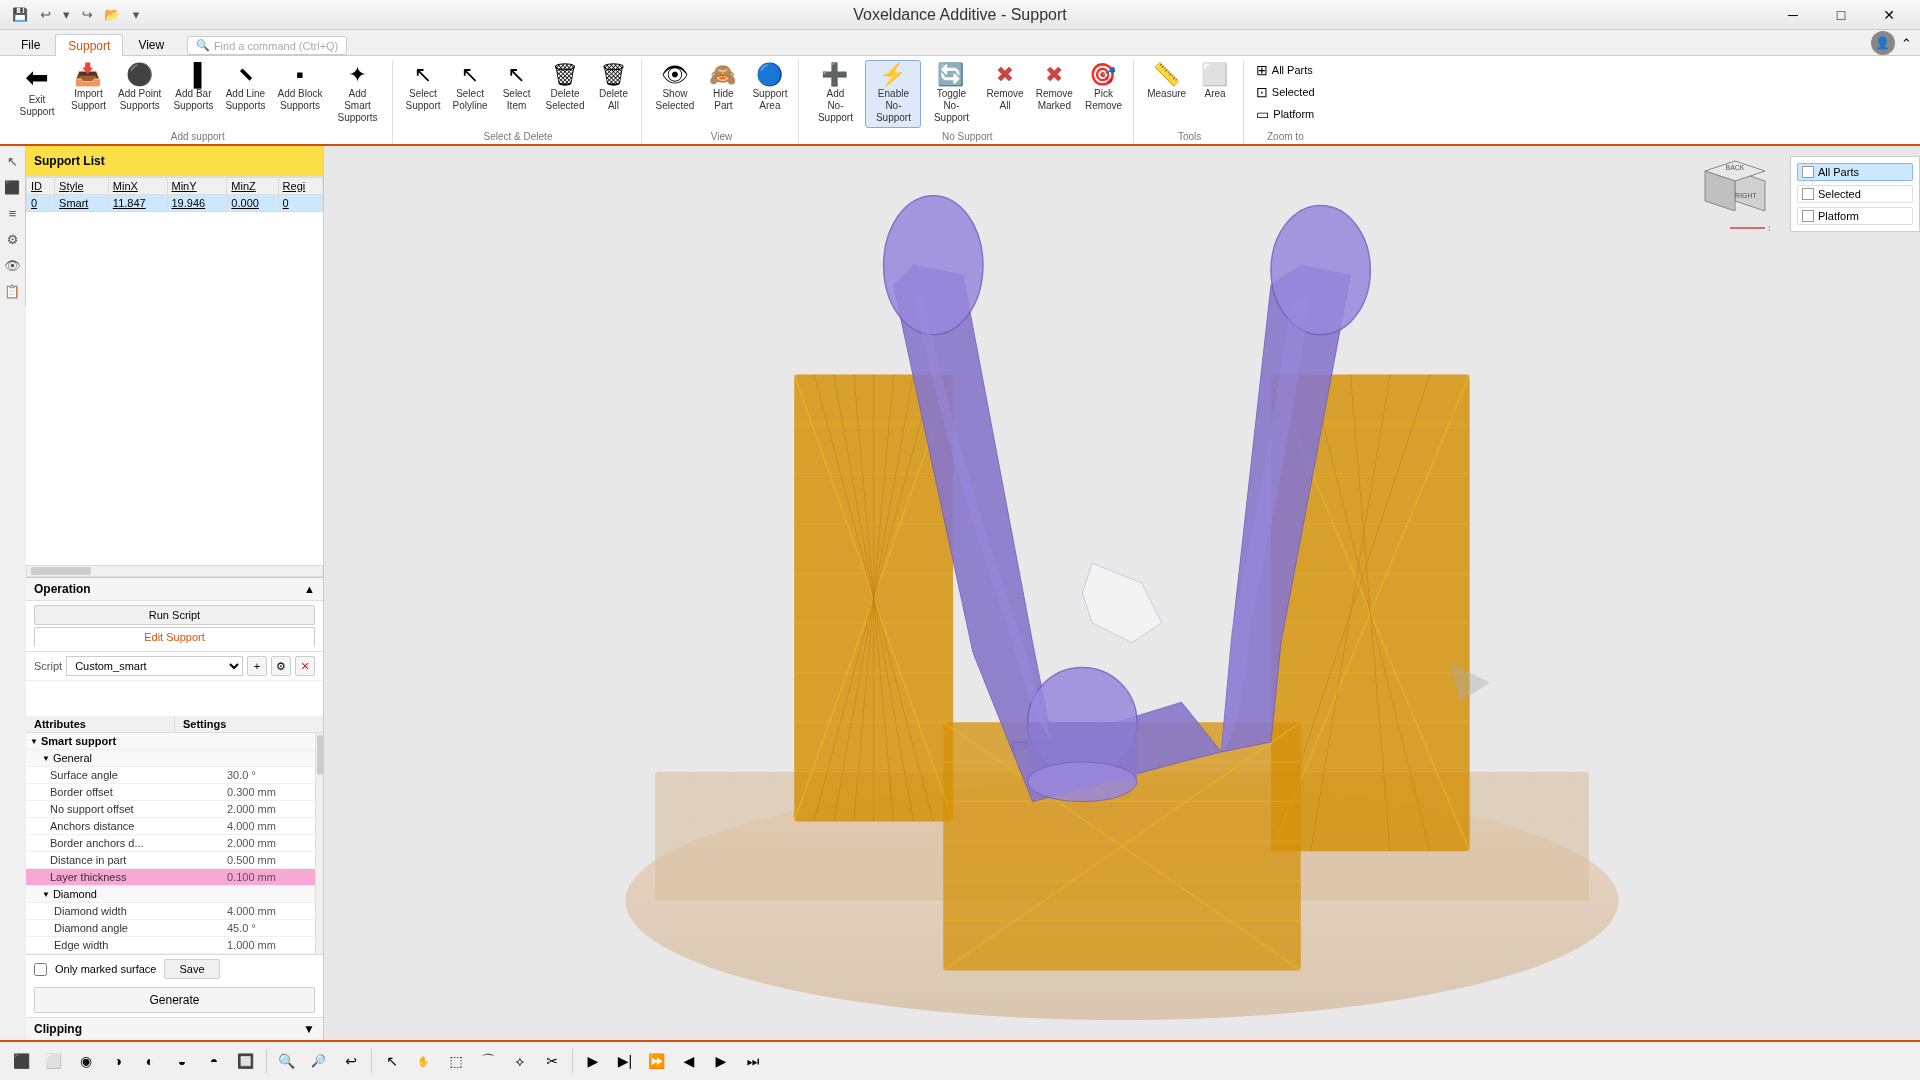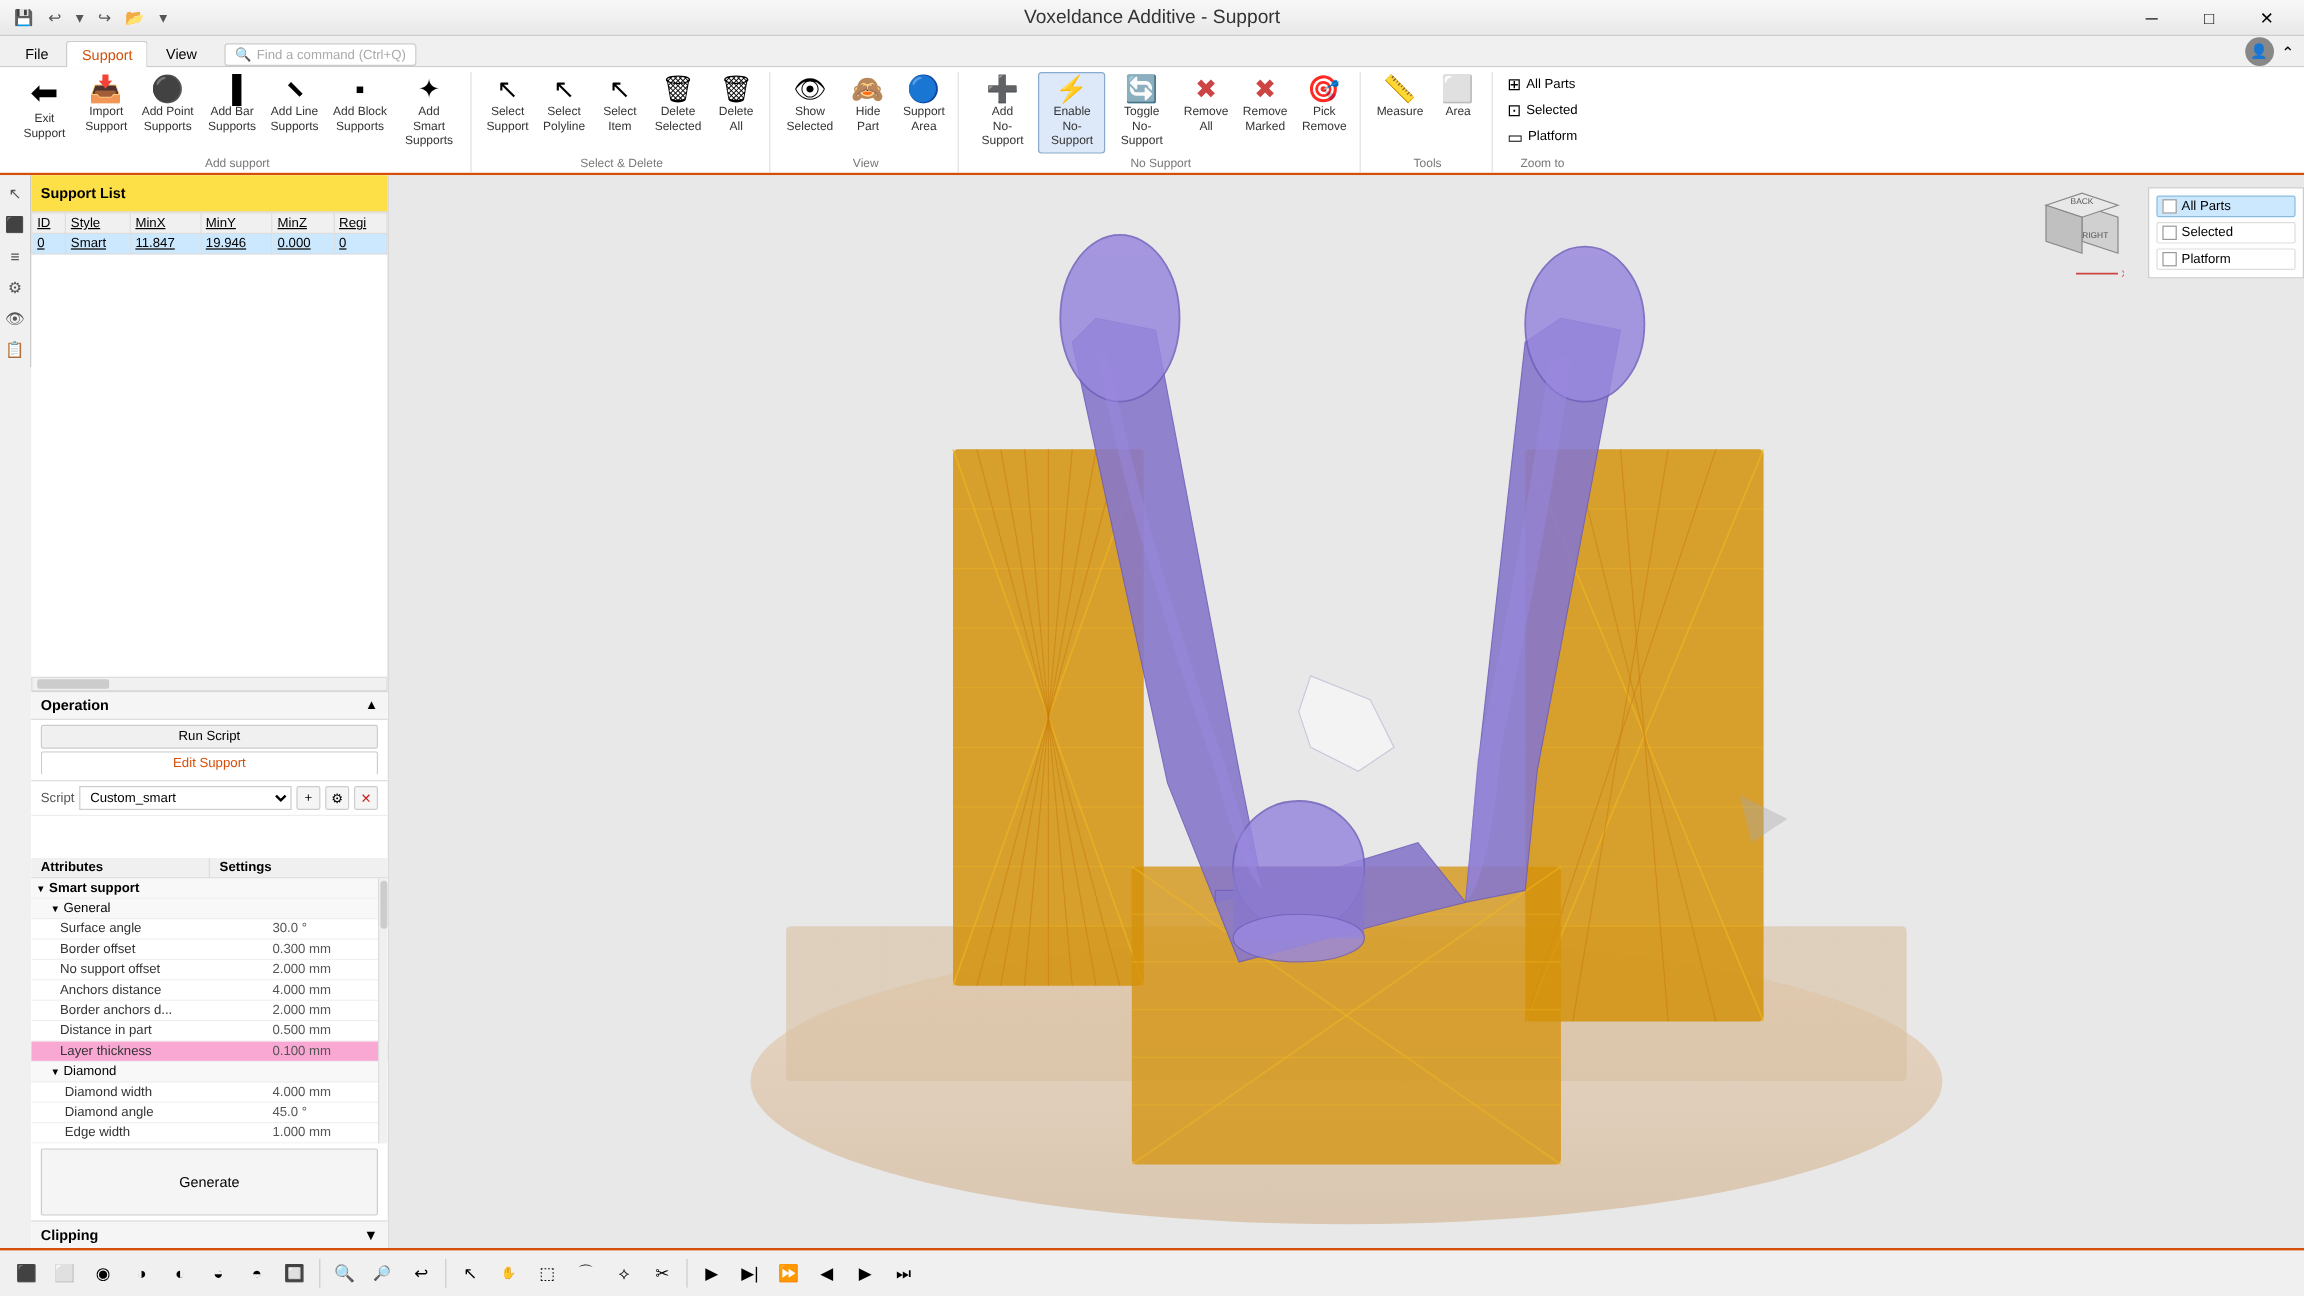--- a/index.html
+++ b/index.html
@@ -316,21 +316,21 @@
       background: #f0f0f0;
       border: 1px solid #ccc;
       cursor: pointer;
       font-size: 11px;
       border-radius: 2px;
     }
     .generate-btn {
       display: block;
       width: calc(100% - 16px);
       margin: 4px 8px;
-      padding: 20px;
+      padding: 5px;
       background: #f5f5f5;
       border: 1px solid #ccc;
       cursor: pointer;
       font-size: 12px;
       text-align: center;
       border-radius: 2px;
     }
     
     .clipping-row {
       display: flex;
@@ -754,20 +754,25 @@
         <div class="attr-row">
           <div class="attr-name diamond-name">Edge width</div>
           <div class="attr-value">1.000 mm</div>
         </div>
 
         <div style="position:absolute; right:0; top:0; width:8px; height:100%; background:#f0f0f0; border-left:1px solid #ddd;">
           <div style="width:6px; height:40px; background:#ccc; border-radius:3px; margin:2px auto;"></div>
         </div>
       </div>
 
+      <div class="bottom-controls">
+        <input type="checkbox" style="">
+        <span>Only marked surface</span>
+        <button class="save-btn">Save</button>
+      </div>
 
       <button class="generate-btn">Generate</button>
 
       <div class="clipping-row">
         <span>Clipping</span>
         <span>▼</span>
       </div>
     </div>
   </div>
 

